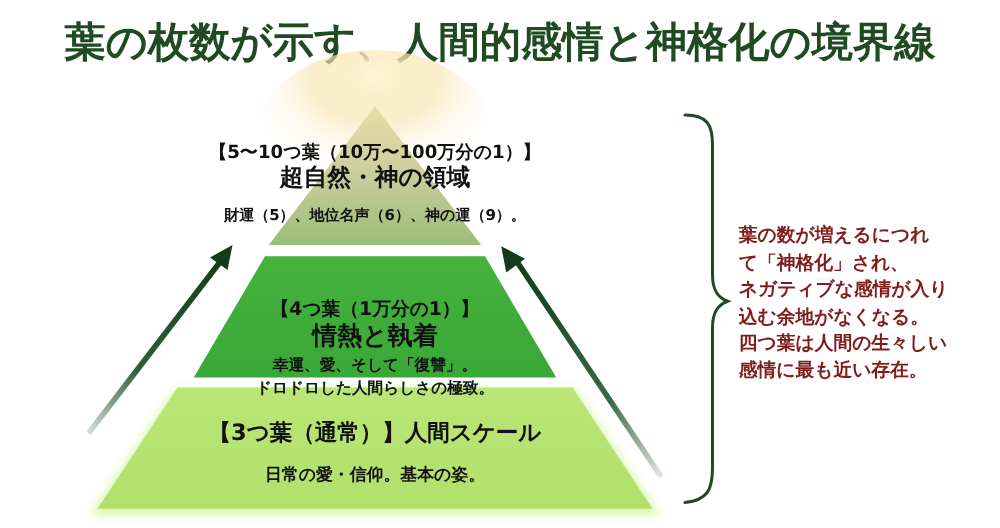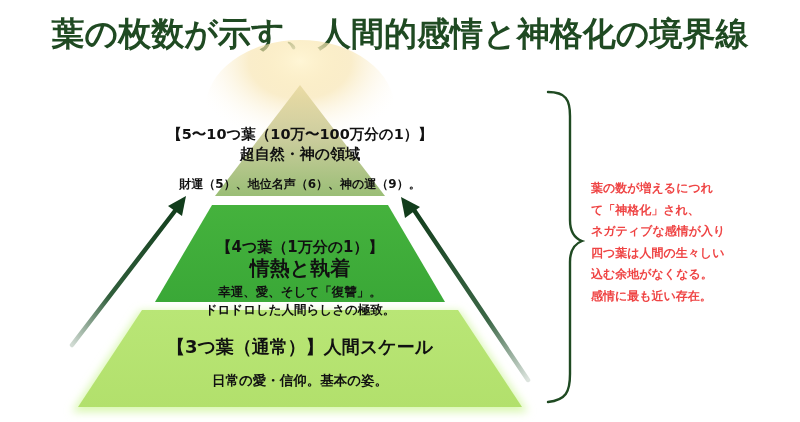--- a/index.html
+++ b/index.html
@@ -34,42 +34,42 @@
       width: 800px;
       height: 422px;
     }
     .tier-text {
       position: absolute;
       text-align: center;
       color: #111111;
       font-weight: bold;
     }
     .t3 { left: 140px; top: 112px; width: 320px; }
-    .t3 .h1 { font-size: 14.5px; line-height: 20px; margin-top: 12px; }
-    .t3 .h2 { font-size: 15px; line-height: 20px; }
+    .t3 .h1 { font-size: 14.5px; line-height: 20px; }
+    .t3 .h2 { font-size: 19px; line-height: 20px; }
     .t3 .body { font-size: 12px; line-height: 20px; margin-top: 10px; }
 
     .t2 { left: 160px; top: 209px; width: 280px; margin-top: 28px; }
     .t2 .h1 { font-size: 15px; line-height: 21px; }
     .t2 .h2 { font-size: 20px; line-height: 21px; }
     .t2 .body { font-size: 12.5px; line-height: 18px; margin-top: 4px; }
 
     .t1 { left: 120px; top: 334px; width: 360px; }
     .t1 .h1 { font-size: 18px; line-height: 26px; }
     .t1 .body { font-size: 13.5px; line-height: 20px; margin-top: 10px; text-align: center; }
 
     .side-text {
       position: absolute;
       left: 591px;
       top: 178px;
       width: 200px;
-      font-size: 12px;
+      font-size: 15px;
       line-height: 21.5px;
       font-weight: bold;
-      color: #ef4444;
+      color: #7f1d1d;
     }
     .side-text div { white-space: nowrap; }
   </style>
 </head>
 <body>
 
 <div class="title">葉の枚数が示す、人間的感情と神格化の境界線</div>
 
 <svg class="diagram" viewBox="0 0 800 422" xmlns="http://www.w3.org/2000/svg">
   <defs>
@@ -146,16 +146,16 @@
 
 <div class="tier-text t1">
   <div class="h1">【3つ葉（通常）】人間スケール</div>
   <div class="body">日常の愛・信仰。基本の姿。</div>
 </div>
 
 <div class="side-text">
   <div>葉の数が増えるにつれ</div>
   <div>て「神格化」され、</div>
   <div>ネガティブな感情が入り</div>
+  <div>込む余地がなくなる。</div>
   <div>四つ葉は人間の生々しい</div>
-  <div>込む余地がなくなる。</div>
   <div>感情に最も近い存在。</div>
 </div>
 
 </body></html>

